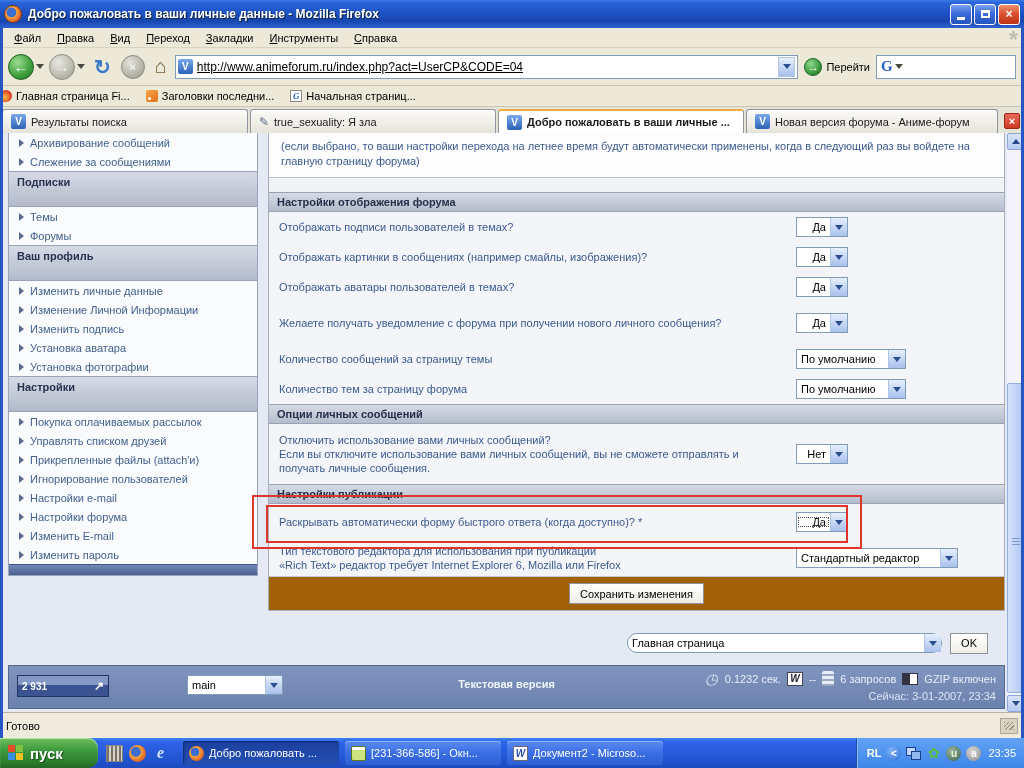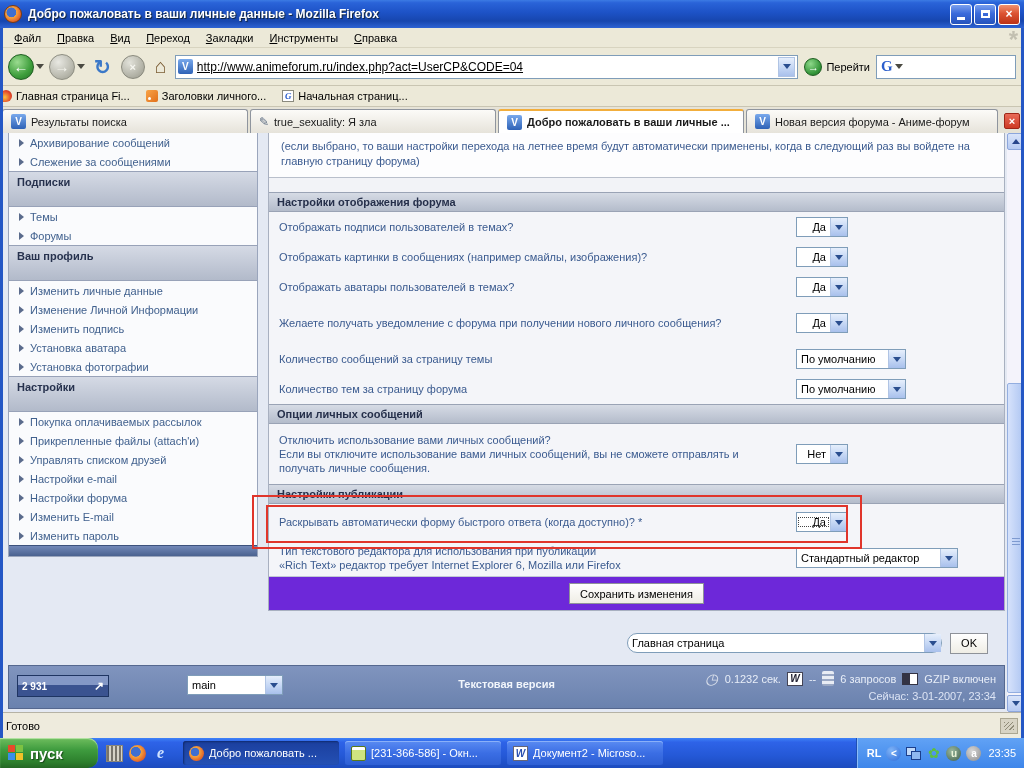--- a/index.html
+++ b/index.html
@@ -104,21 +104,21 @@
   .frow .flabel { flex:0 0 500px; color:#3A5A8F; line-height:14px; }
   .frow .fctrl { margin-left:17px; }
   .h30 { height:30px; } .h42 { height:42px; } .h60 { height:60px; } .h36 { height:36px; }
   .xp-select { display:inline-flex; align-items:center; height:20px; background:#fff; border:1px solid #7F9DB9; }
   .xp-select .val { padding:0 4px; flex:1; white-space:nowrap; overflow:hidden; color:#000; }
   .xp-select .btn { width:17px; height:18px; margin-left:auto; flex:0 0 auto;
     background:linear-gradient(180deg,#E6EFFC,#C4D6F4 55%,#A8C0EC); border-left:1px solid #B0C4E4;
     display:flex; align-items:center; justify-content:center; }
   .w-da { width:52px;text-align:right; } .w-def { width:110px; } .w-editor { width:162px; } .w-jump { width:315px;border-radius:10px; }
   .focused .val { outline:1px dotted #444; outline-offset:-2px; }
-  #save-strip { height:34px; background:#6d28d9; border-top:1px solid #C2C8D4; display:flex; align-items:center; justify-content:center; }
+  #save-strip { height:34px; background:#a16207; border-top:1px solid #C2C8D4; display:flex; align-items:center; justify-content:center; }
   .xp-button { height:21px; padding:0 10px; background:linear-gradient(180deg,#FFFFFF,#EFEDE5); border:1px solid #8E9299;
     font-family:"Liberation Sans",sans-serif; font-size:11px; color:#000; display:inline-flex; align-items:center; }
 
   
   .red-rect { position:absolute; border:2px solid #E0352B; z-index:40; }
 
   
   #jump-row { position:absolute; left:268px; top:495px; width:720px; height:30px; display:flex; align-items:center; justify-content:flex-end; gap:8px; }
 
   
@@ -260,21 +260,21 @@
   </div>
 </div>
 
 <div id="bookbar" class="abs">
   <span class="bm">
     <i class="bm-flame"></i>
     <span>Главная страница Fi...</span>
   </span>
   <span class="bm">
     <i class="bm-rss"></i>
-    <span>Заголовки личного...</span>
+    <span>Заголовки последни...</span>
   </span>
   <span class="bm">
     <i class="bm-g">G</i>
     <span>Начальная страниц...</span>
   </span>
 </div>
 
 <div id="tabbar">
   <div class="tab t1">
     <span class="favicon">V</span>
@@ -338,25 +338,29 @@
         <i class="bullet"></i>
         <span>Установка фотографии</span>
       </div>
     <div class="side-head">Настройки</div>
     <div class="side-item">
         <i class="bullet"></i>
         <span>Покупка оплачиваемых рассылок</span>
       </div>
     <div class="side-item">
         <i class="bullet"></i>
+        <span>Управлять списком друзей</span>
+      </div>
+    <div class="side-item">
+        <i class="bullet"></i>
         <span>Прикрепленные файлы (attach'и)</span>
       </div>
     <div class="side-item">
         <i class="bullet"></i>
-        <span>Управлять списком друзей</span>
+        <span>Игнорирование пользователей</span>
       </div>
     <div class="side-item">
         <i class="bullet"></i>
         <span>Настройки e-mail</span>
       </div>
     <div class="side-item">
         <i class="bullet"></i>
         <span>Настройки форума</span>
       </div>
     <div class="side-item">

